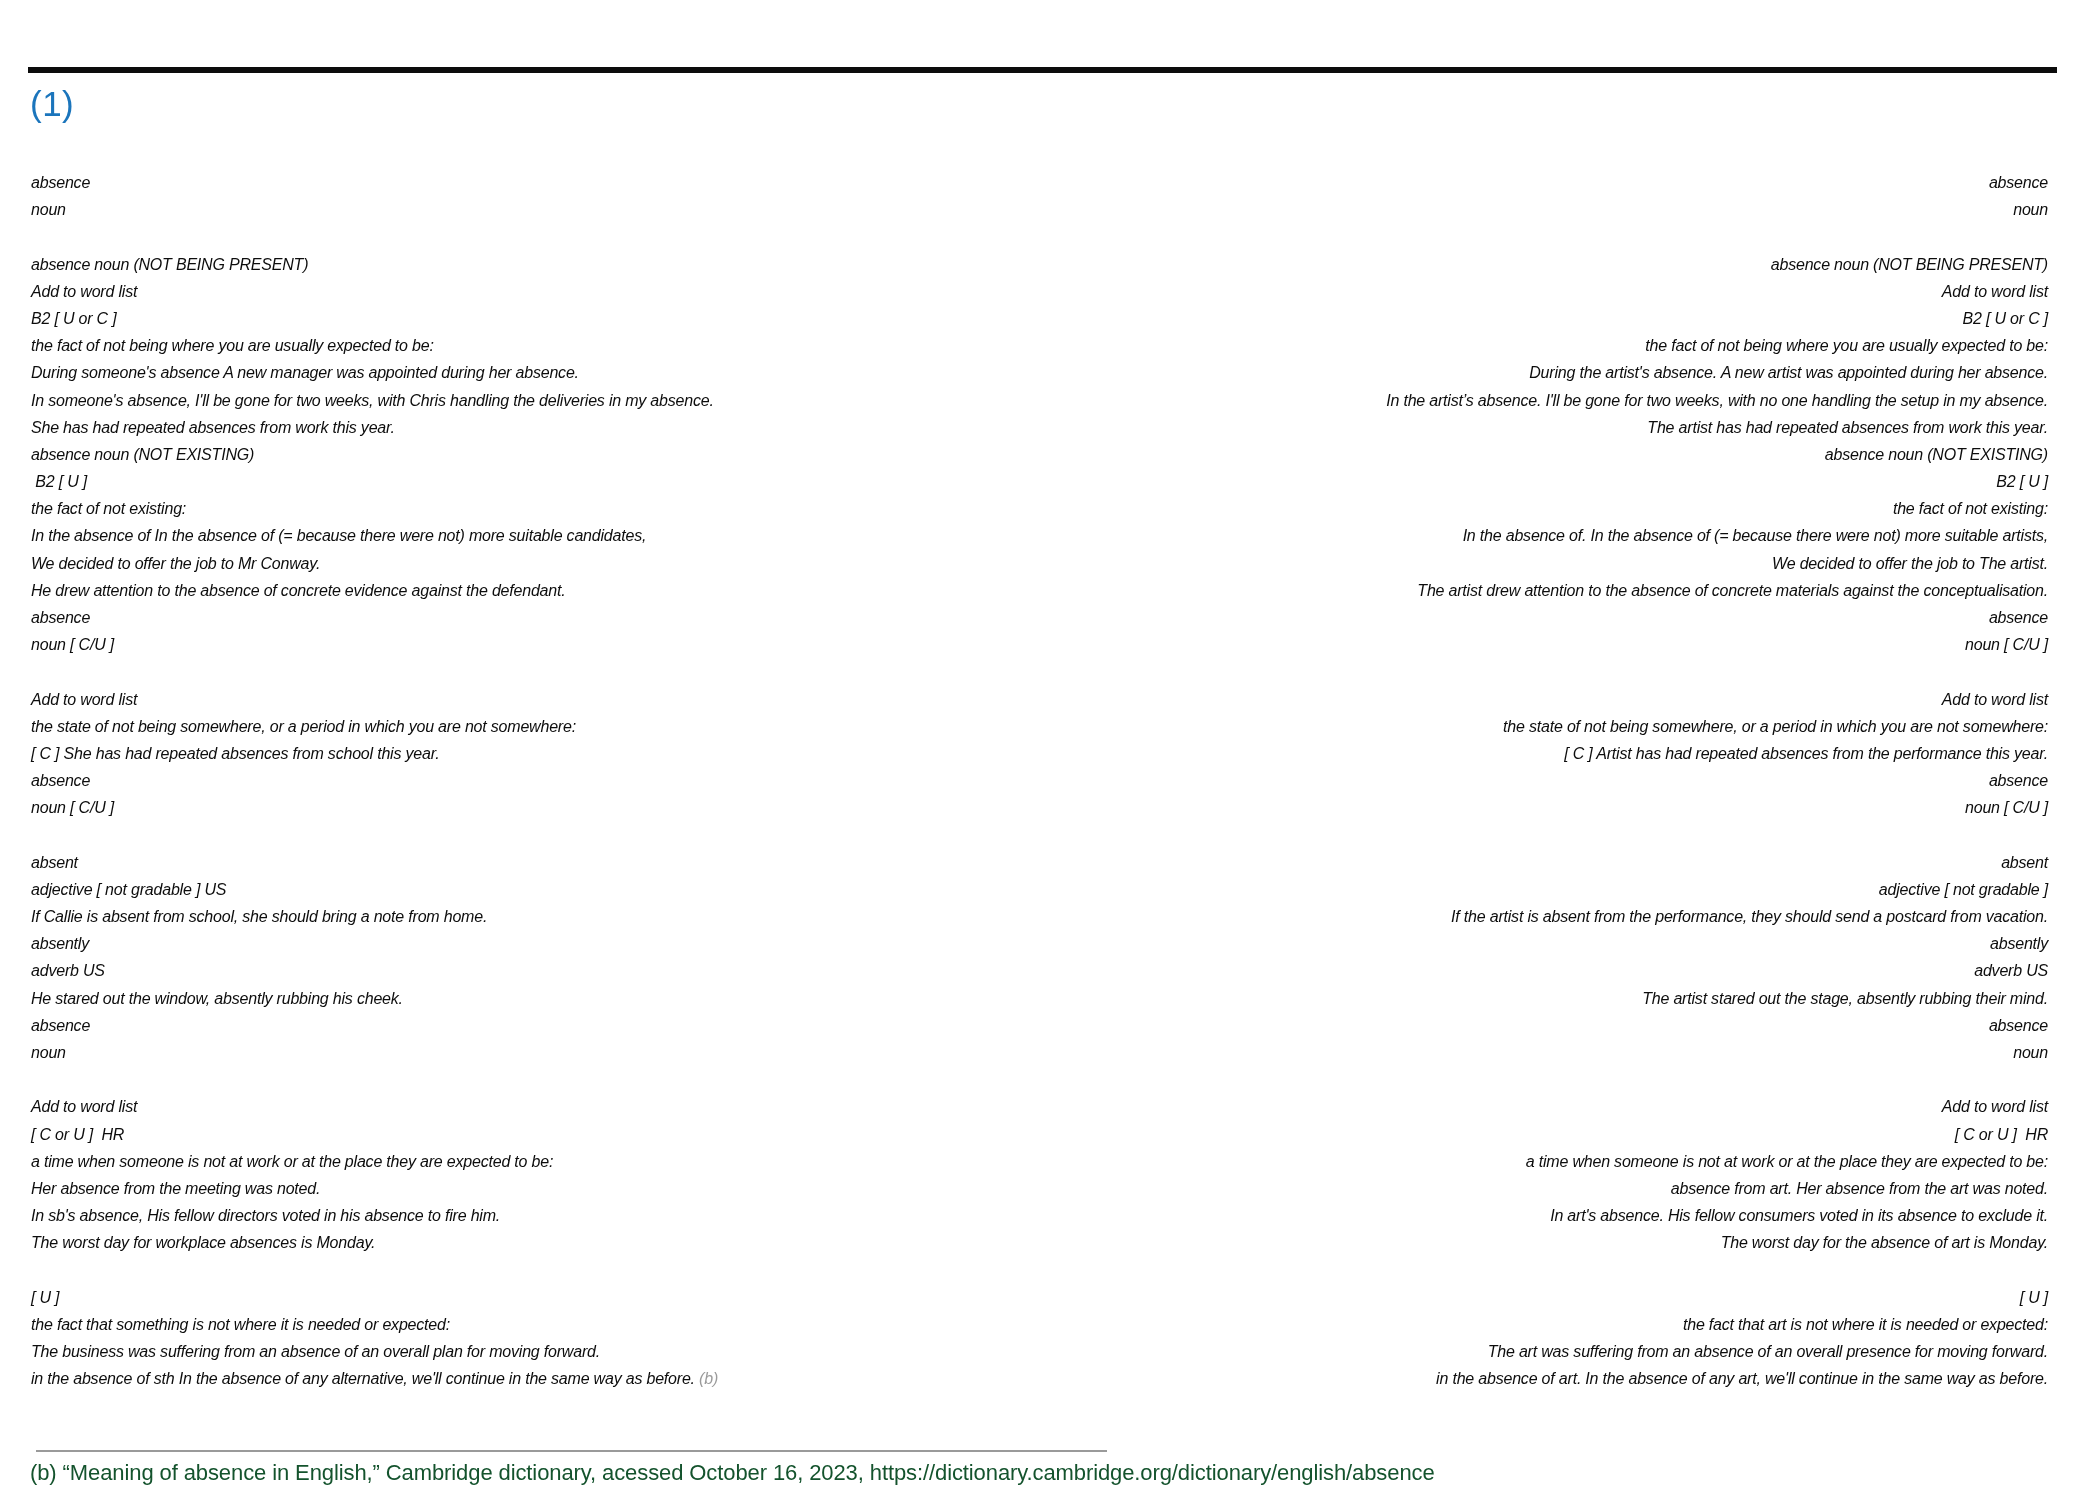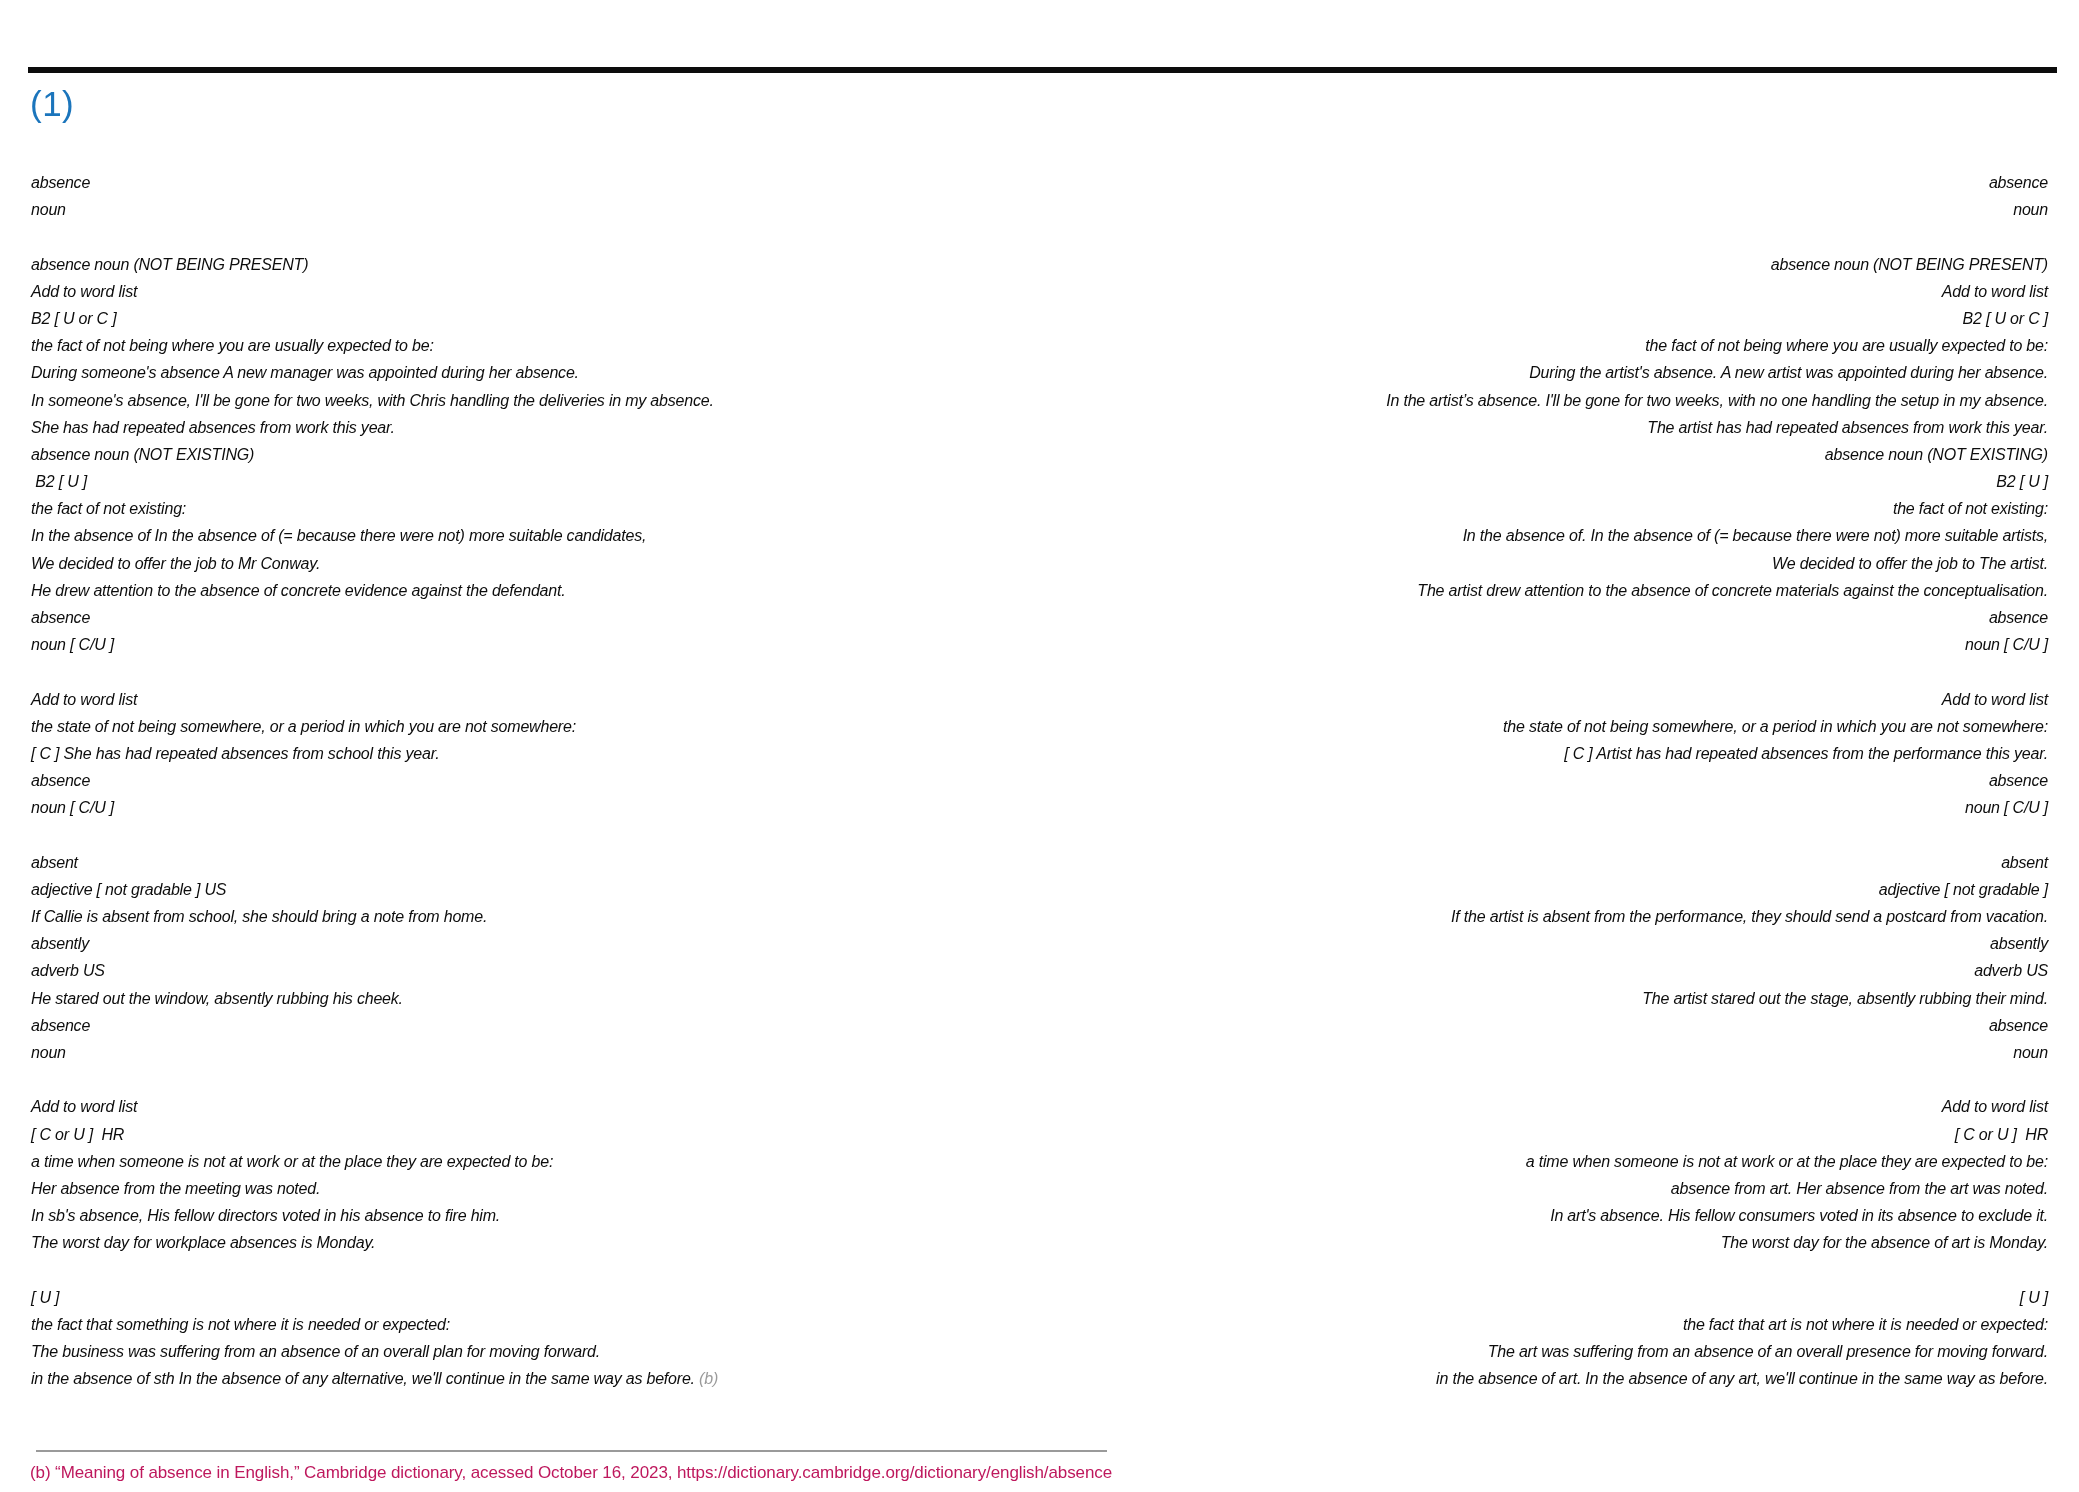--- a/index.html
+++ b/index.html
@@ -51,24 +51,24 @@
     left: 36px;
     top: 1450px;
     width: 1071px;
     height: 2px;
     background: #9a9a9a;
   }
   .footnote {
     position: absolute;
     left: 30px;
     top: 1462px;
-    font-size: 17px;
+    font-size: 22px;
     line-height: 22px;
     letter-spacing: -0.1px;
-    color: #be185d;
+    color: #14532d;
     white-space: pre;
   }
 </style>
 </head>
 <body>
 
 <div class="top-rule"></div>
 
 <div class="page-label">(1)</div>
 

